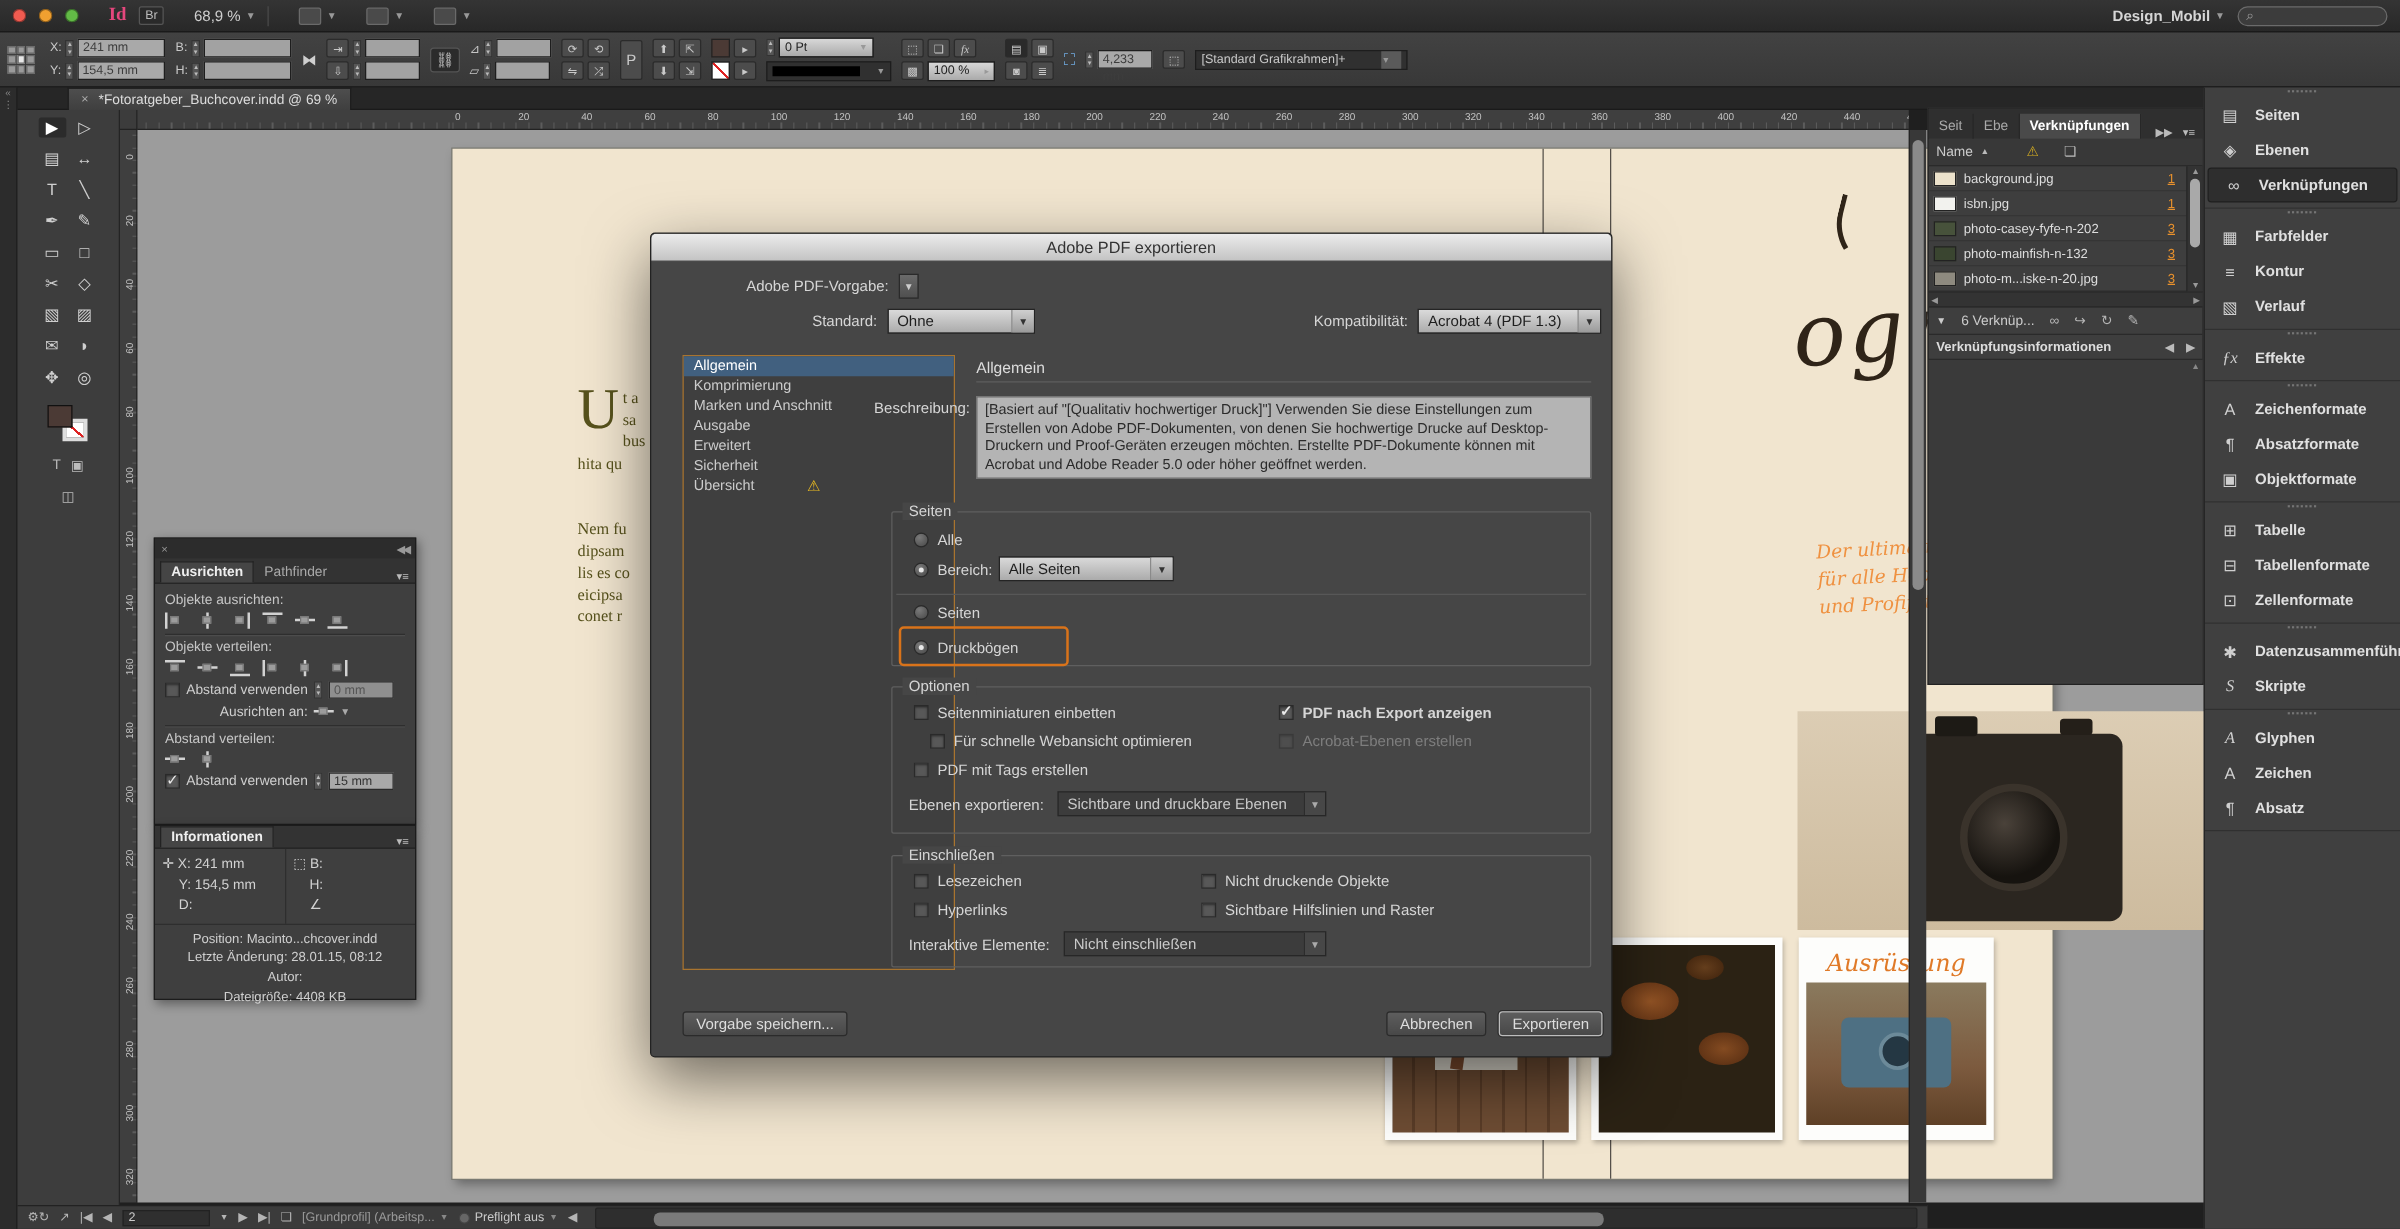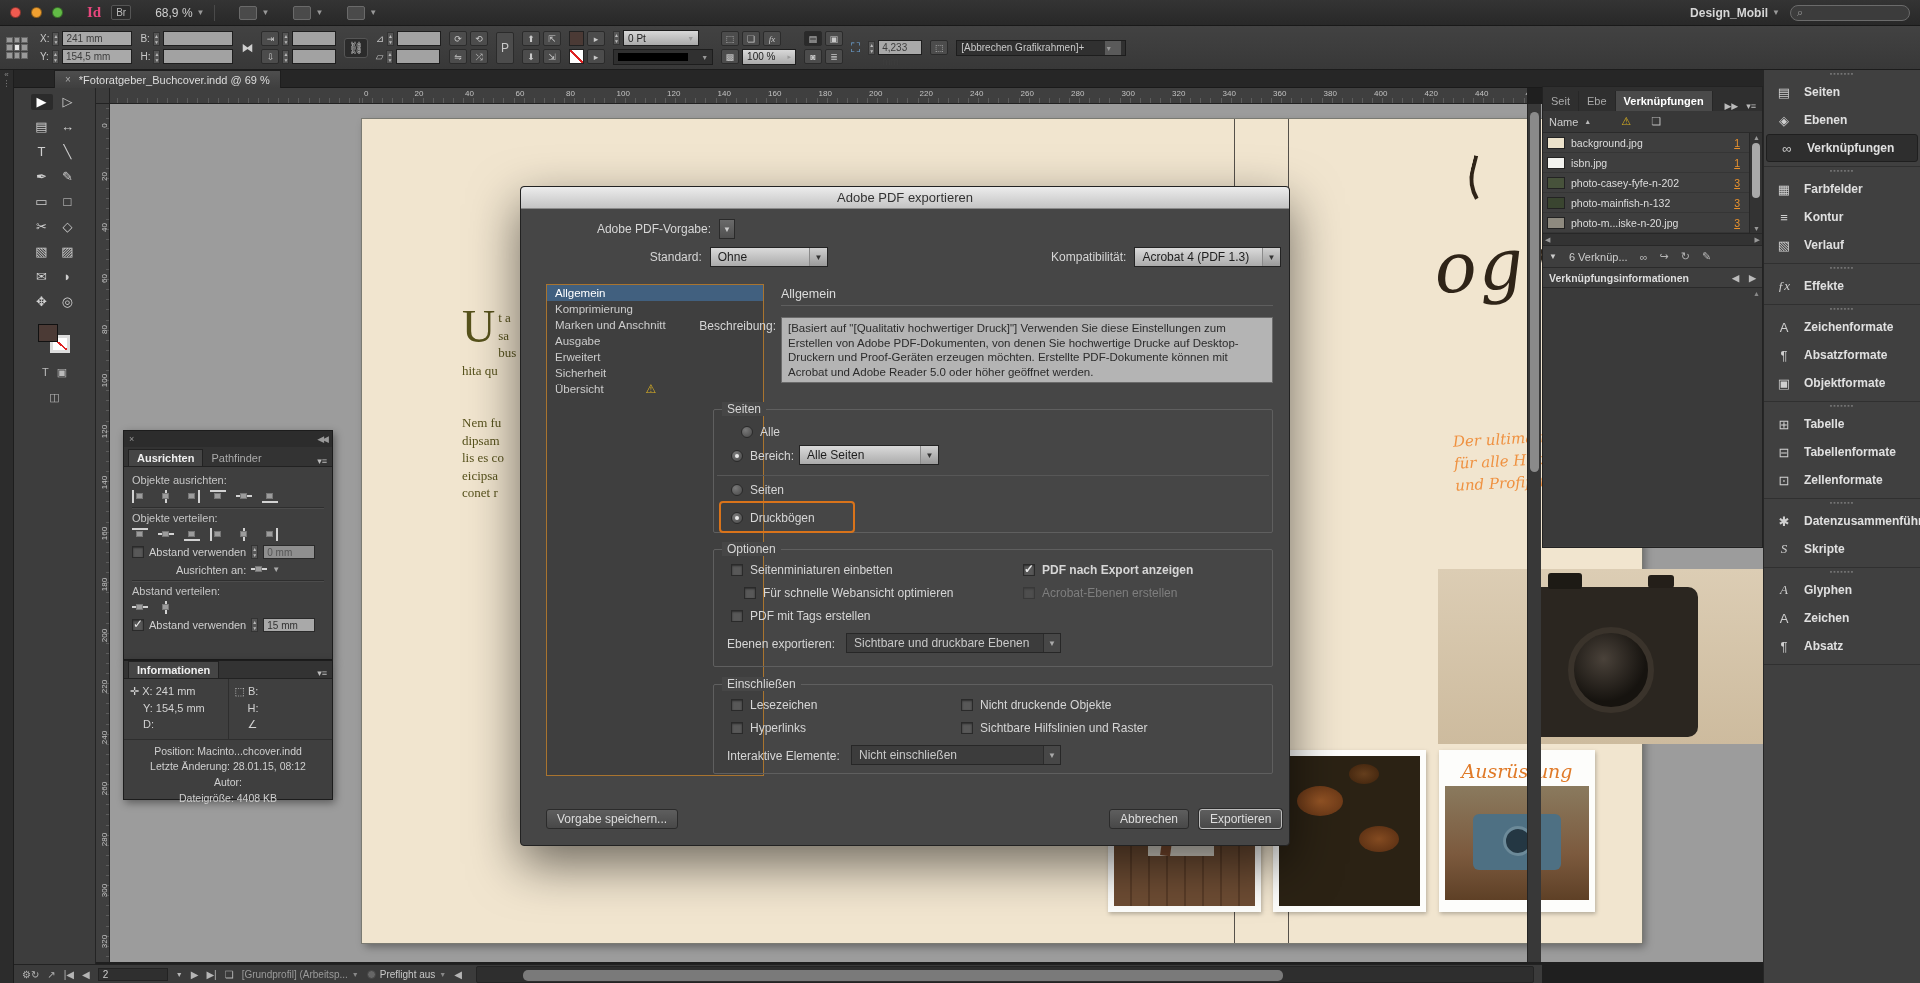--- a/index.html
+++ b/index.html
@@ -438,21 +438,21 @@
   <span class="fld" style="color:#6fa8dc;font-size:13px;">⛶</span>
   <span class="fld">
       <span class="stp">
         <span>▲</span>
         <span>▼</span>
       </span>
       <span class="txtfld sm">4,233 mm</span>
     </span>
   <span class="cbtn">⬚</span>
   <span class="ddark" style="width:170px;">
-      <span>[Abbrechen Grafikrahmen]+</span>
+      <span>[Standard Grafikrahmen]+</span>
       <span class="car" style="background:#5a5a5a;width:16px;height:100%;line-height:15px;">▼</span>
     </span>
 </div>
 
 <div id="tabbar">
   <div id="doctab">
     <span class="x">×</span>
     <span>*Fotoratgeber_Buchcover.indd @ 69 %</span>
   </div>
 </div>
@@ -960,21 +960,21 @@
   <div id="dlg-content-head">
     <span>Allgemein</span>
     <div class="rule"></div>
   </div>
   <div id="desc-lbl" class="dlg-lbl">Beschreibung:</div>
   <div id="desc-box">[Basiert auf "[Qualitativ hochwertiger Druck]"] Verwenden Sie diese Einstellungen zum Erstellen von Adobe PDF-Dokumenten, von denen Sie hochwertige Drucke auf Desktop-Druckern und Proof-Geräten erzeugen möchten. Erstellte PDF-Dokumente können mit Acrobat und Adobe Reader 5.0 oder höher geöffnet werden.</div>
 
   <div class="group" style="left:192px; top:222px; width:560px; height:124px;">
     <span class="gtitle">Seiten</span>
   </div>
-  <span class="opt" style="left:220px; top:238px;justify-content:space-between;">
+  <span class="opt" style="left:210px; top:238px;justify-content:space-between;">
     <span class="radio"></span>
       <span>Alle</span>
   </span>
   <span class="opt" style="left:210px; top:262px;">
     <span class="radio sel"></span>
       <span>Bereich:</span>
   </span>
   <span class="light-dd" style="position:absolute; left:278px; top:258px; width:140px;">
     <span>Alle Seiten</span>
       <span class="car">▼</span>

